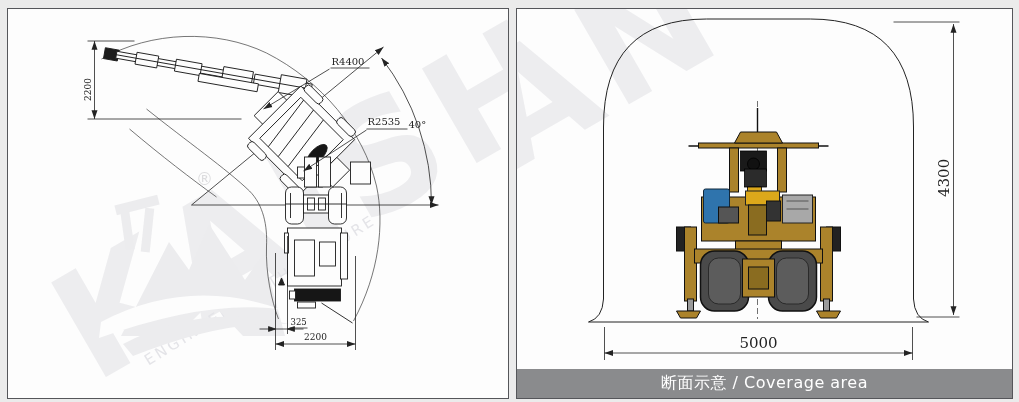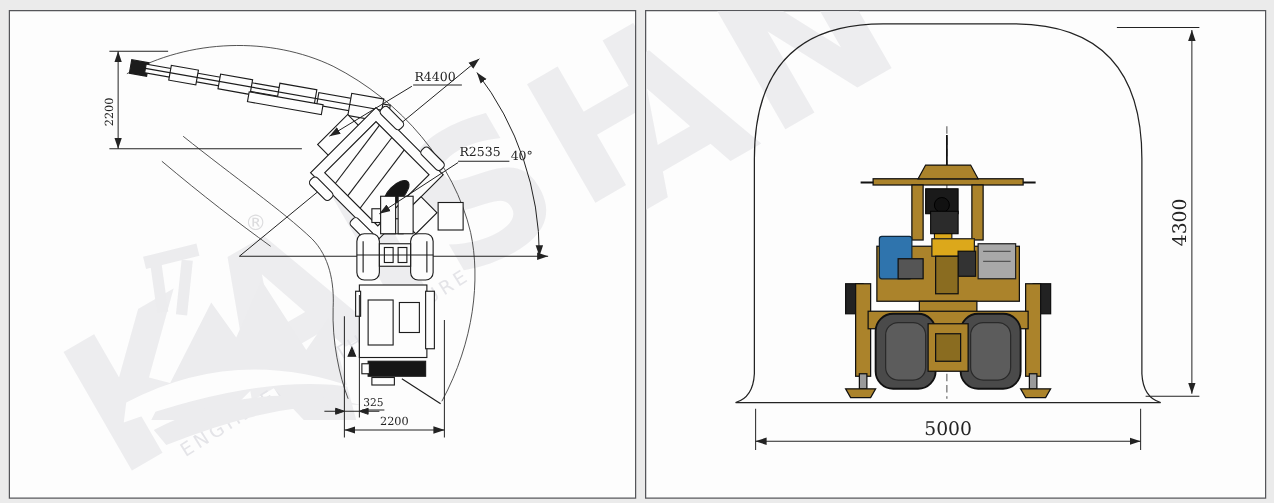--- a/index.html
+++ b/index.html
@@ -253,14 +253,15 @@
       <text transform="translate(948,196) rotate(-90)" font-size="15">4300</text>
 
       <g stroke="#232323" stroke-width="0.8">
         <line x1="604" y1="326" x2="604" y2="359"></line>
         <line x1="912" y1="326" x2="912" y2="359"></line>
         <line x1="604" y1="352" x2="912" y2="352" marker-start="url(#ra)" marker-end="url(#ra)"></line>
       </g>
       <text x="758" y="347" font-size="15" text-anchor="middle">5000</text>
     </svg>
 
+    <div class="caption">断面示意 / Coverage area</div>
   </div>
 </div>
 
 </body></html>

